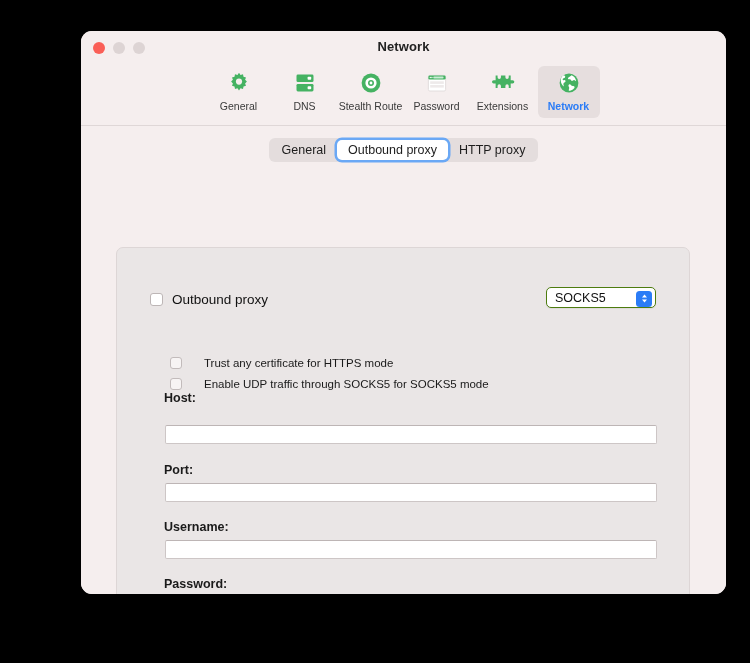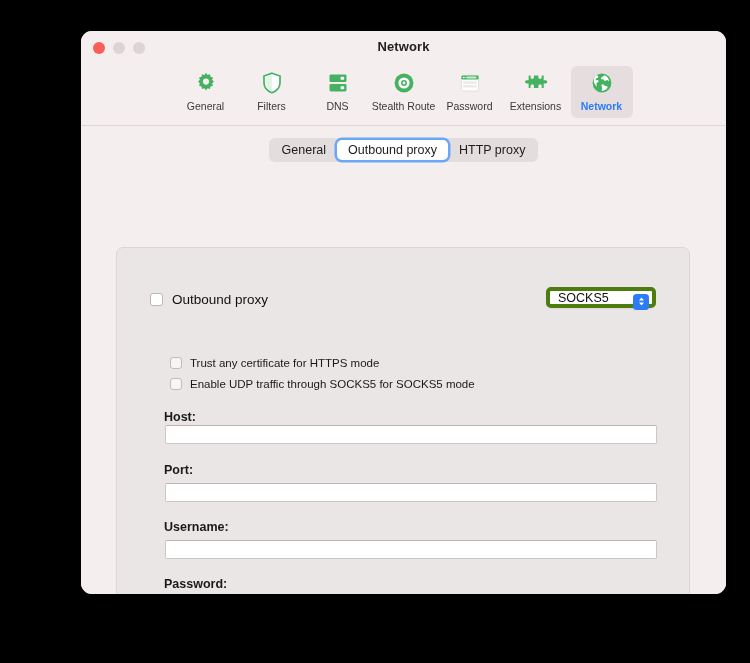--- a/index.html
+++ b/index.html
@@ -183,21 +183,21 @@
     color: #8b8686;
   }
 
   .popup {
     position: absolute;
     right: 33px;
     top: 39px;
     width: 110px;
     height: 21px;
     background: #ffffff;
-    border: 4px solid #4d7c0f;
+    border: 1px solid #4d7c0f;
     border-radius: 5px;
     display: flex;
     align-items: center;
     padding-left: 8px;
     box-shadow: 0 1px 1px rgba(0,0,0,0.06);
   }
   .popup .val {
     font-size: 12.5px;
     color: #111111;
   }
@@ -212,21 +212,21 @@
     display: flex;
     align-items: center;
     justify-content: center;
   }
 
   .subcheck {
     position: absolute;
     left: 53px;
     display: flex;
     align-items: center;
-    gap: 8px;
+    gap: 22px;
   }
   .subcheck .lbl {
     font-size: 11.5px;
     color: #1a1a1a;
   }
   .subcheck .cbx {
     width: 12px;
     height: 12px;
     background: #f7f4f4;
     border: 1px solid #c2bbbb;
@@ -245,21 +245,21 @@
     position: absolute;
     left: 48px;
     width: 492px;
     height: 19px;
     background: #ffffff;
     border: 1px solid #cdc6c6;
     border-top-color: #bdb5b5;
     border-radius: 2px;
   }
 
-  .fl-host { top: 162px; }  .fi-host { top: 177px; }
+  .fl-host { top: 143px; }  .fi-host { top: 177px; }
   .fl-port { top: 215px; }  .fi-port { top: 235px; }
   .fl-user { top: 272px; }  .fi-user { top: 292px; }
   .fl-pass { top: 329px; }
 </style>
 </head>
 <body>
 
 <div id="screen">
 
   <div class="window">
@@ -278,29 +278,20 @@
       <div class="tb-item">
         <span class="tb-icon">
           <svg width="24" height="24" viewBox="0 0 24 24">
             <path fill="#45b262" d="M12 1.8l1.5 2.1 2.5-.6.5 2.5 2.5.6-.9 2.4 1.8 1.8-1.8 1.8.9 2.4-2.5.6-.5 2.5-2.5-.6L12 19.4l-1.5-2.1-2.5.6-.5-2.5-2.5-.6.9-2.4L4.1 10.6l1.8-1.8-.9-2.4 2.5-.6.5-2.5 2.5.6z"></path>
             <circle cx="12" cy="10.6" r="3.1" fill="#f5eeee"></circle>
           </svg>
         </span>
         <span class="tb-label">General</span>
       </div>
 
-      <div class="tb-item">
-        <span class="tb-icon">
-          <svg width="24" height="24" viewBox="0 0 24 24">
-            <path d="M12 2.2l8 2.8v6.6c0 5.1-3.4 8.6-8 10.2-4.6-1.6-8-5.1-8-10.2V5z" fill="#ffffff" stroke="#45b262" stroke-width="1.7"></path>
-            <path d="M12 4.4v16.3c-3.5-1.4-6-4.2-6-8.3V5.9z" fill="#e2f3e7"></path>
-          </svg>
-        </span>
-        <span class="tb-label">Filters</span>
-      </div>
 
       <div class="tb-item">
         <span class="tb-icon">
           <svg width="24" height="24" viewBox="0 0 24 24">
             <rect x="3.5" y="3.5" width="17" height="7.6" rx="1.4" fill="#45b262"></rect>
             <rect x="3.5" y="12.9" width="17" height="7.6" rx="1.4" fill="#45b262"></rect>
             <rect x="14.6" y="5.8" width="3.6" height="3" rx="0.8" fill="#ffffff"></rect>
             <rect x="14.6" y="15.2" width="3.6" height="3" rx="0.8" fill="#ffffff"></rect>
           </svg>
         </span>

